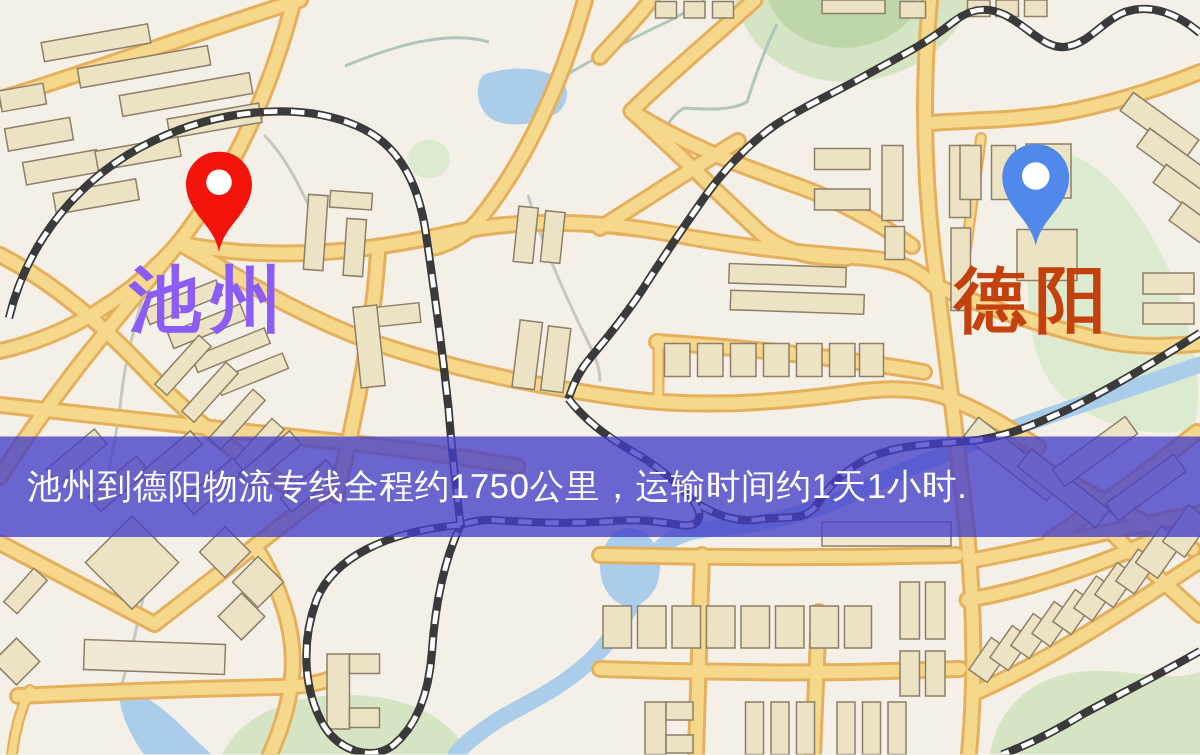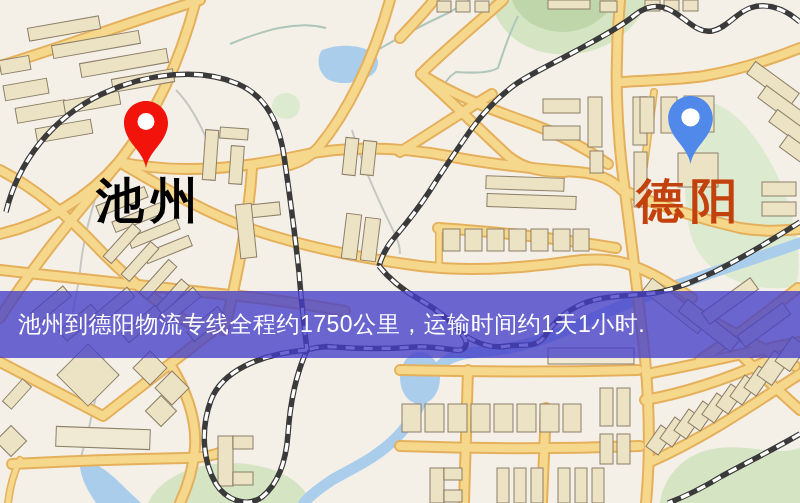--- a/index.html
+++ b/index.html
@@ -258,21 +258,21 @@
         <path d="M800,434 C776,448 748,462 722,476 C701,489 684,497 668,503" class="dash"></path>
       </g>
   </svg>
 
   <div class="pin" style="left:124px;top:101px">
     <svg width="44" height="67" viewBox="0 0 44 67">
       <path d="M22,0 C9.8,0 0,9.8 0,22 C0,30.5 4.8,38.8 10.8,46 C16.2,52.6 20.5,59 22,67 C23.5,59 27.8,52.6 33.2,46 C39.2,38.8 44,30.5 44,22 C44,9.8 34.2,0 22,0 Z" fill="#f2140b"></path>
       <circle cx="22" cy="20.5" r="8.5" fill="#ffffff"></circle>
     </svg>
   </div>
-  <div class="city-label" style="left: 96px; top: 177px; color: #000000;">池州</div>
+  <div class="city-label" style="left: 86px; top: 177px; color: #8b5cf6;">池州</div>
 
   <div class="pin" style="left:668px;top:96px">
     <svg width="45" height="68" viewBox="0 0 44 67">
       <path d="M22,0 C9.8,0 0,9.8 0,22 C0,30.5 4.8,38.8 10.8,46 C16.2,52.6 20.5,59 22,67 C23.5,59 27.8,52.6 33.2,46 C39.2,38.8 44,30.5 44,22 C44,9.8 34.2,0 22,0 Z" fill="#5089e9"></path>
       <circle cx="22" cy="21" r="9" fill="#ffffff"></circle>
     </svg>
   </div>
   <div class="city-label" style="left: 636px; top: 177px; color: #c2410c;">德阳</div>
 
   <div class="banner" style="background: rgba(68, 62, 200, 0.78); align-items: center;">

